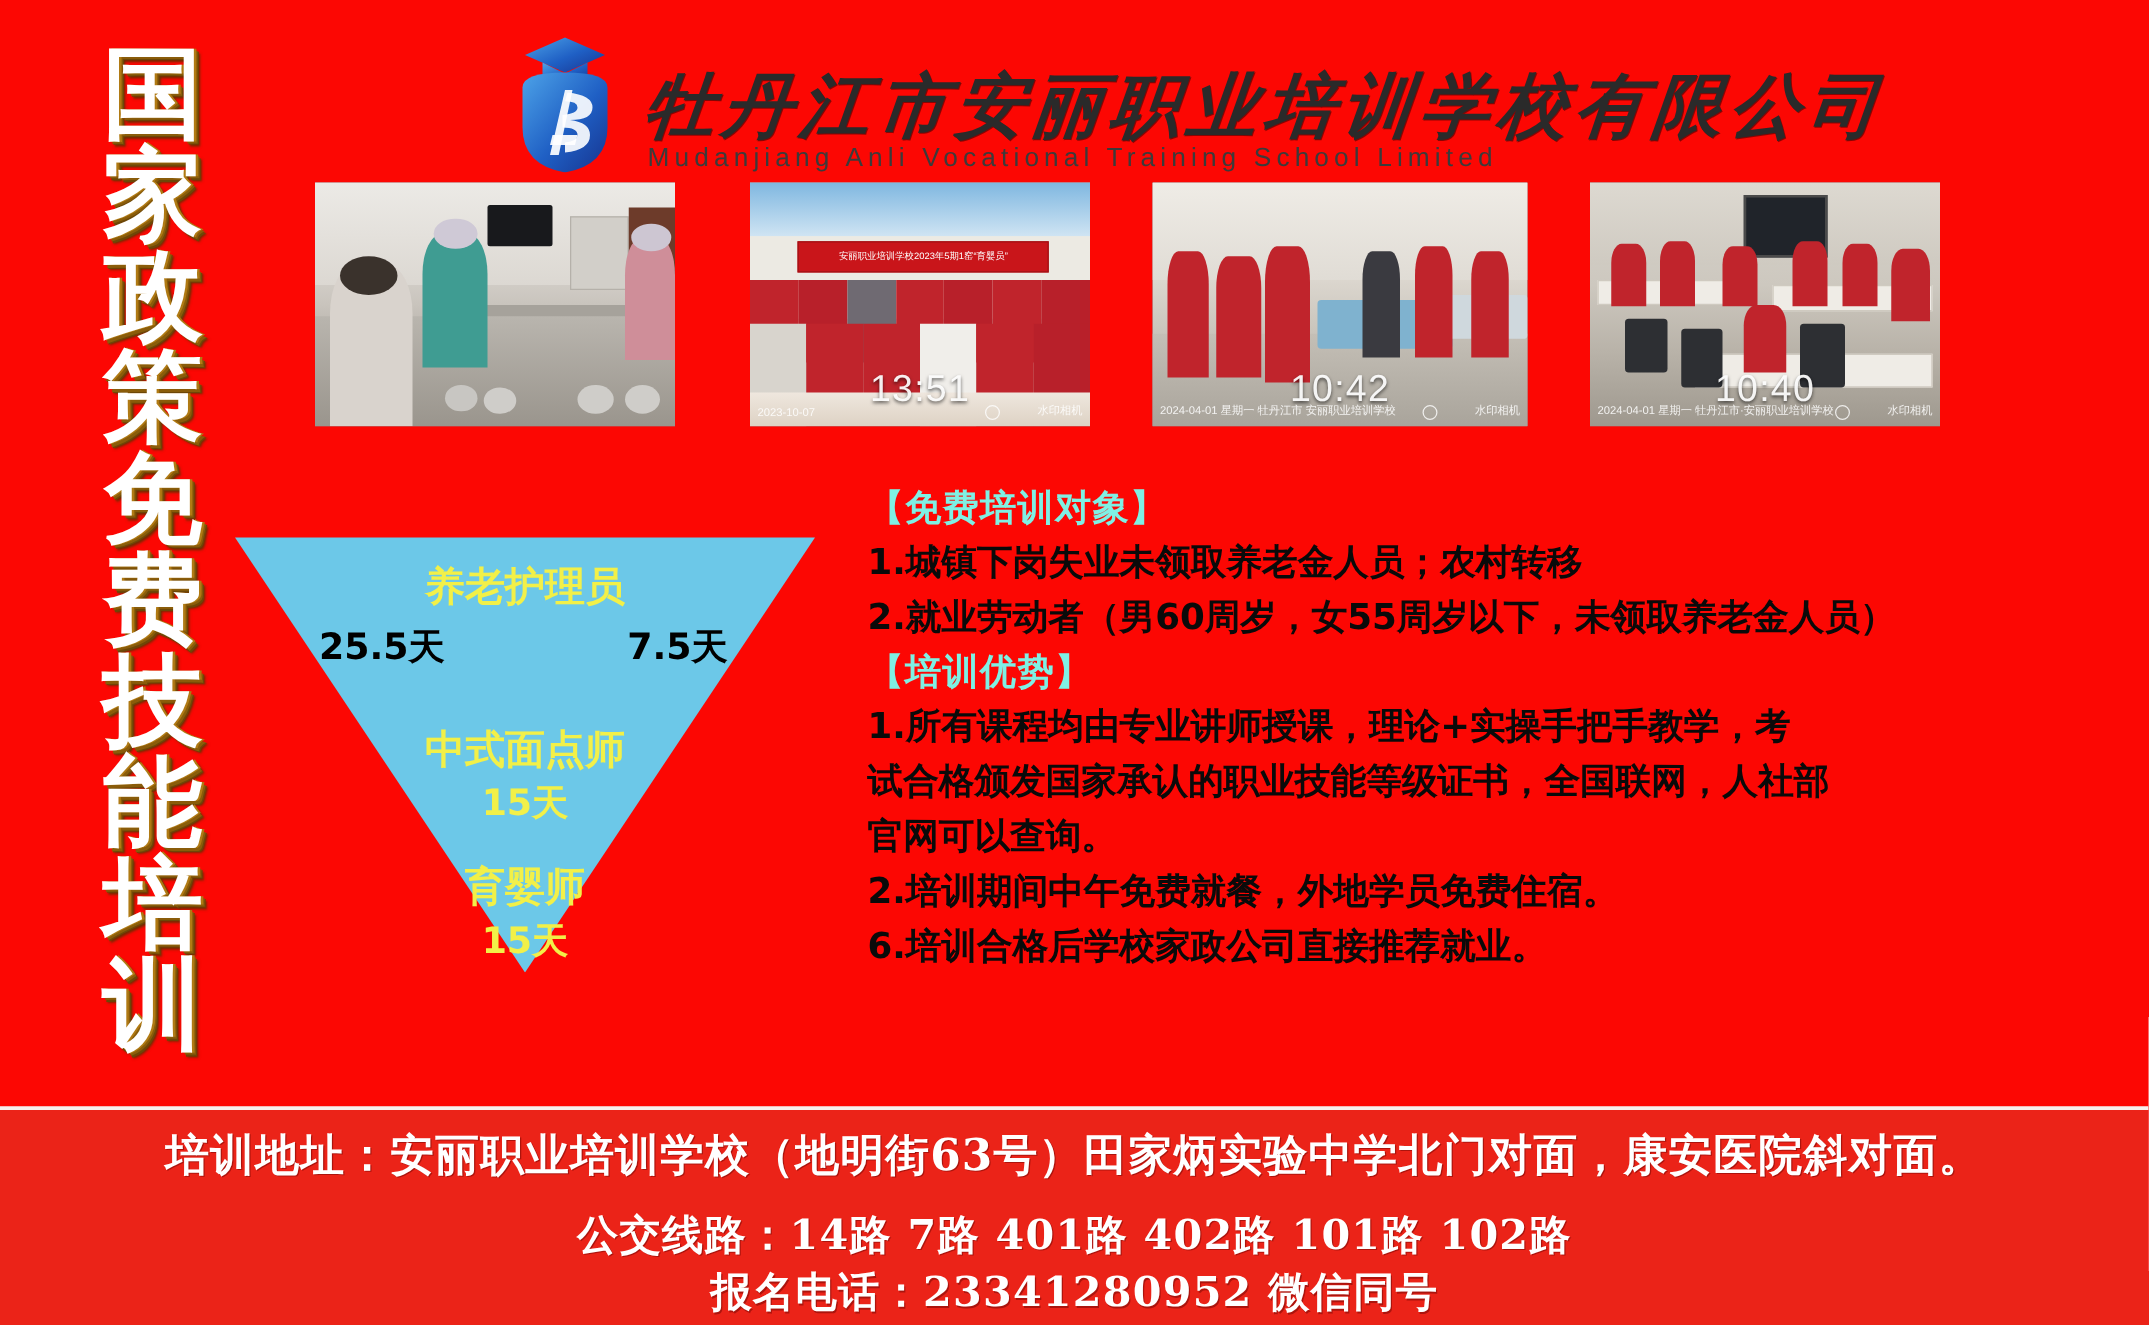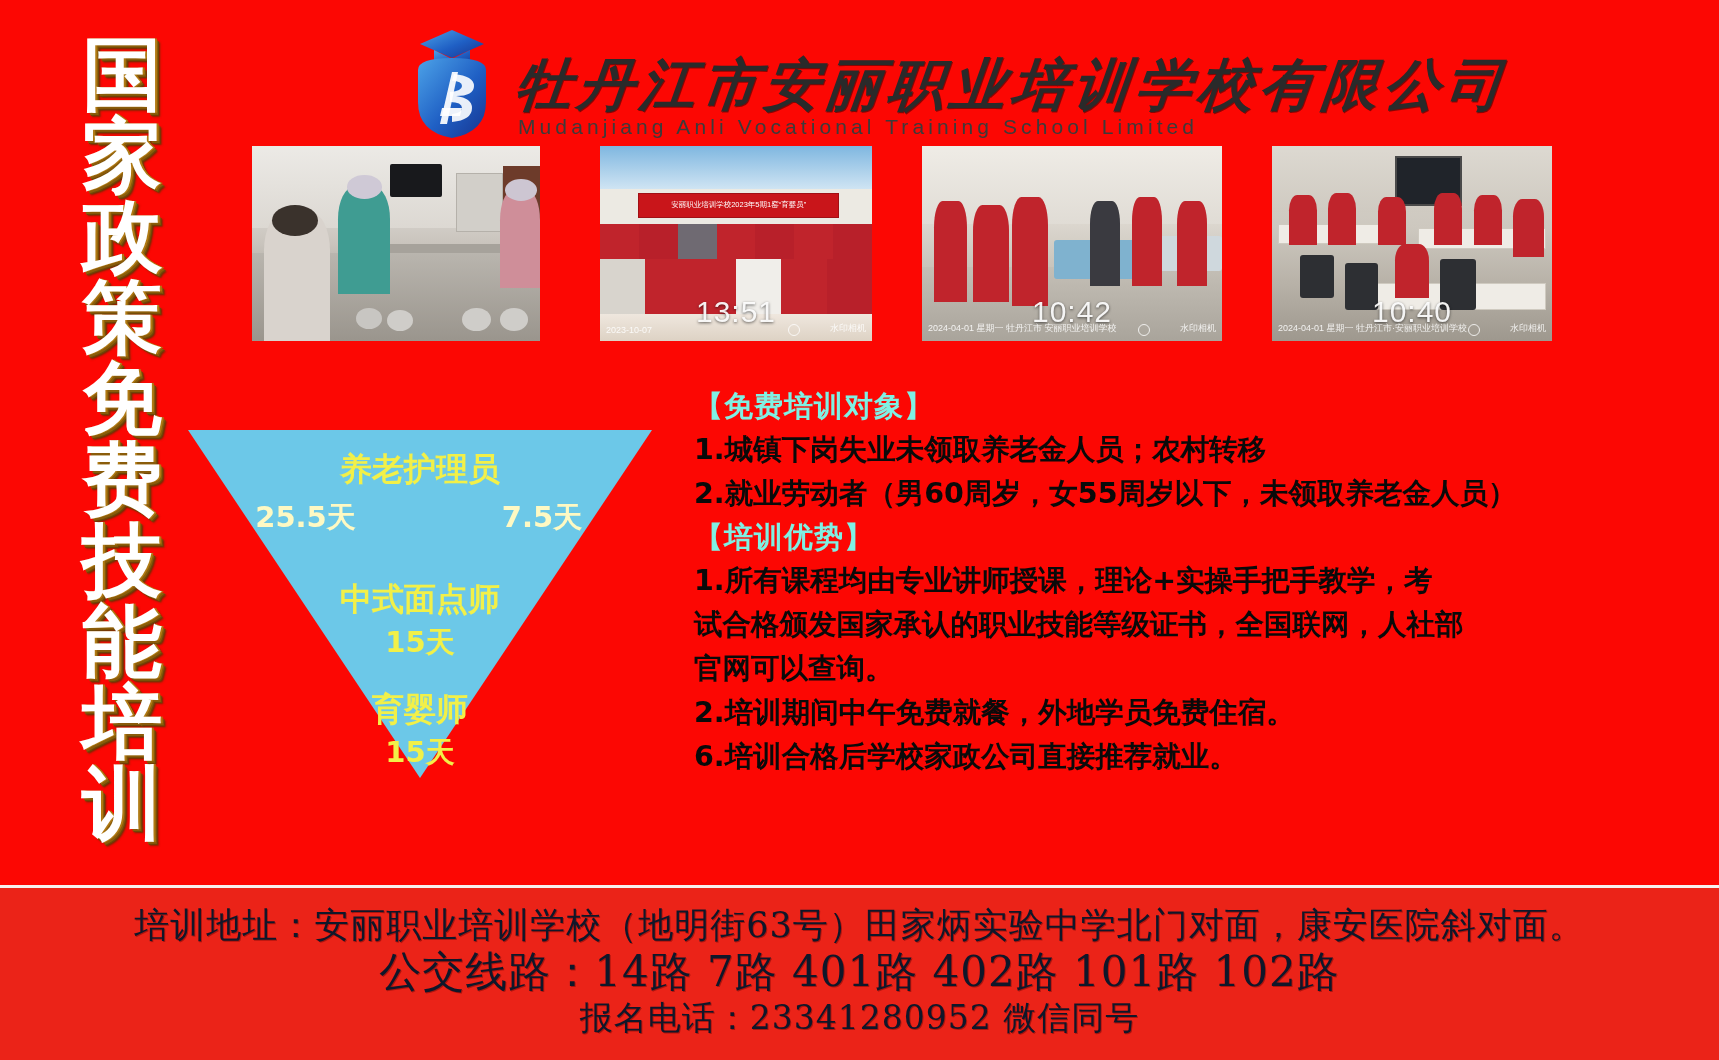--- a/index.html
+++ b/index.html
@@ -177,21 +177,21 @@
     position:absolute;
     color:#f2f048;
     font-family:"DejaVu Sans","Liberation Sans",sans-serif;
     font-weight:700;
     white-space:nowrap;
     text-align:center;
   }
   #tri-row1{ left:0; top:60px; width:500px; display:flex; justify-content:center; gap:14px; }
   #tri-row1 .tri-name{ font-size:32px; font-weight:700; color:#f2f048; }
   #tri-row1d{ left:0; top:110px; width:500px; display:flex; justify-content:center; gap:14px; }
-  #tri-row1d .tri-days{ font-size:29px; font-weight:700; color:#fef9c3; text-align:center; }
+  #tri-row1d .tri-days{ font-size:29px; font-weight:700; color:#000000; text-align:center; }
   .tri-col-a{ width:230px; text-align:center; }
   .tri-col-b{ width:215px; text-align:center; }
 
   #tri-name2{ left:0; top:190px; width:500px; font-size:32px; }
   #tri-days2{ left:0; top:235px; width:500px; font-size:29px; }
   #tri-name3{ left:0; top:300px; width:500px; font-size:32px; }
   #tri-days3{ left:0; top:345px; width:500px; font-size:29px; }
 
   
   #info-block{
@@ -220,28 +220,28 @@
   
   #bottom-band{
     position:absolute;
     left:0; bottom:0;
     width:1719px; height:175px;
     background:#eb2318;
     padding-top:16px;
   }
   .band-line{
     text-align:center;
-    color:#0f172a;
+    color:#ffffff;
     font-family:"DejaVu Serif","Liberation Serif",serif;
-    font-weight:400;
+    font-weight:700;
     white-space:nowrap;
     text-shadow:1px 1px 0 rgba(120,10,5,.55);
   }
   #band-address{ font-size:35px; line-height:48px; letter-spacing:1px; }
-  #band-bus{ font-size:42px; line-height:46px; letter-spacing:1px; }
+  #band-bus{ font-size:33px; line-height:46px; letter-spacing:1px;margin-top:16px; }
   #band-phone{ font-size:33px; line-height:46px; letter-spacing:1px; }
 
   #band-top-edge{
     position:absolute; left:0; top:0; width:100%; height:3px;
     background:#f7f0ee;
   }
 </style>
 </head>
 <body>
 

